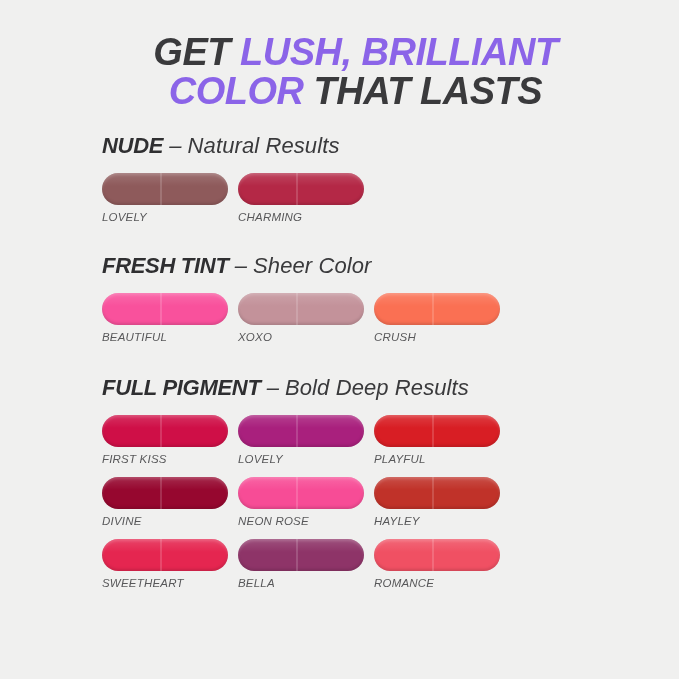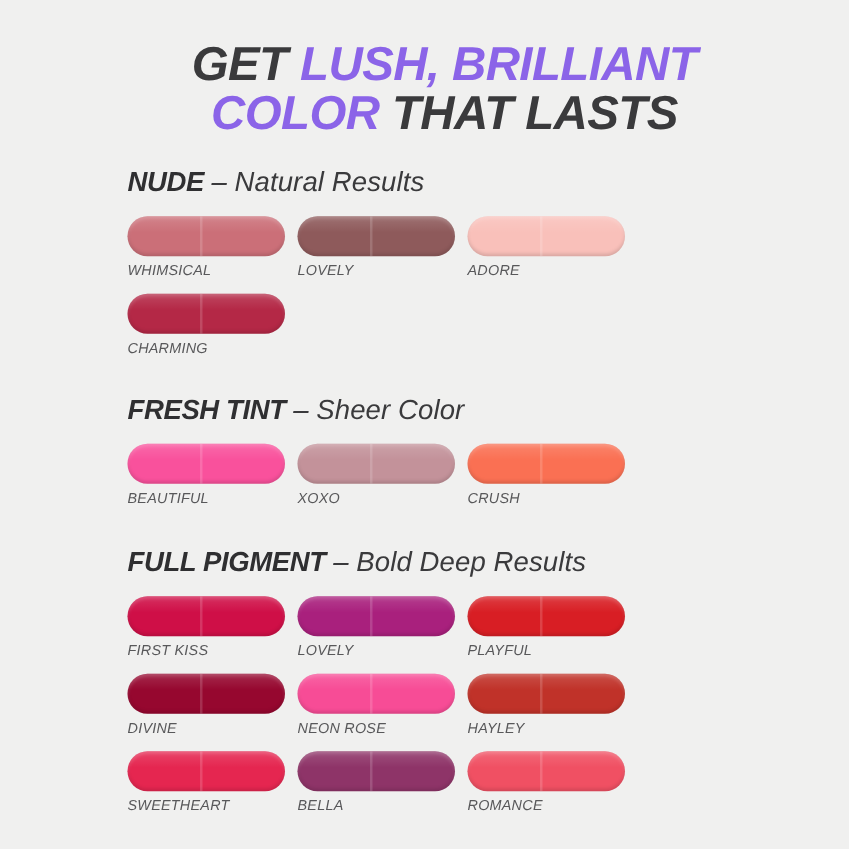--- a/index.html
+++ b/index.html
@@ -129,30 +129,22 @@
     <div class="headline-line"><span class="hl-dark">GET </span><span class="hl-accent">LUSH, BRILLIANT</span></div>
     <div class="headline-line"><span class="hl-accent">COLOR </span><span class="hl-dark">THAT LASTS</span></div>
   </div>
 
   <div class="sections">
 
     <div class="section">
       <div class="section-title"><span class="st-bold">NUDE</span><span class="st-dash"> – </span><span class="st-light">Natural Results</span></div>
       <div class="swatch-row">
         <div class="swatch-cell">
-          <div class="swatch" style="background:#cb6f78"></div>
-          <div class="swatch-label">WHIMSICAL</div>
-        </div>
-        <div class="swatch-cell">
           <div class="swatch" style="background:#8e5a5b"></div>
           <div class="swatch-label">LOVELY</div>
-        </div>
-        <div class="swatch-cell">
-          <div class="swatch" style="background:#f9c0ba"></div>
-          <div class="swatch-label">ADORE</div>
         </div>
         <div class="swatch-cell">
           <div class="swatch" style="background:#b42846"></div>
           <div class="swatch-label">CHARMING</div>
         </div>
       </div>
     </div>
 
     <div class="sec-gap-1"></div>
 

